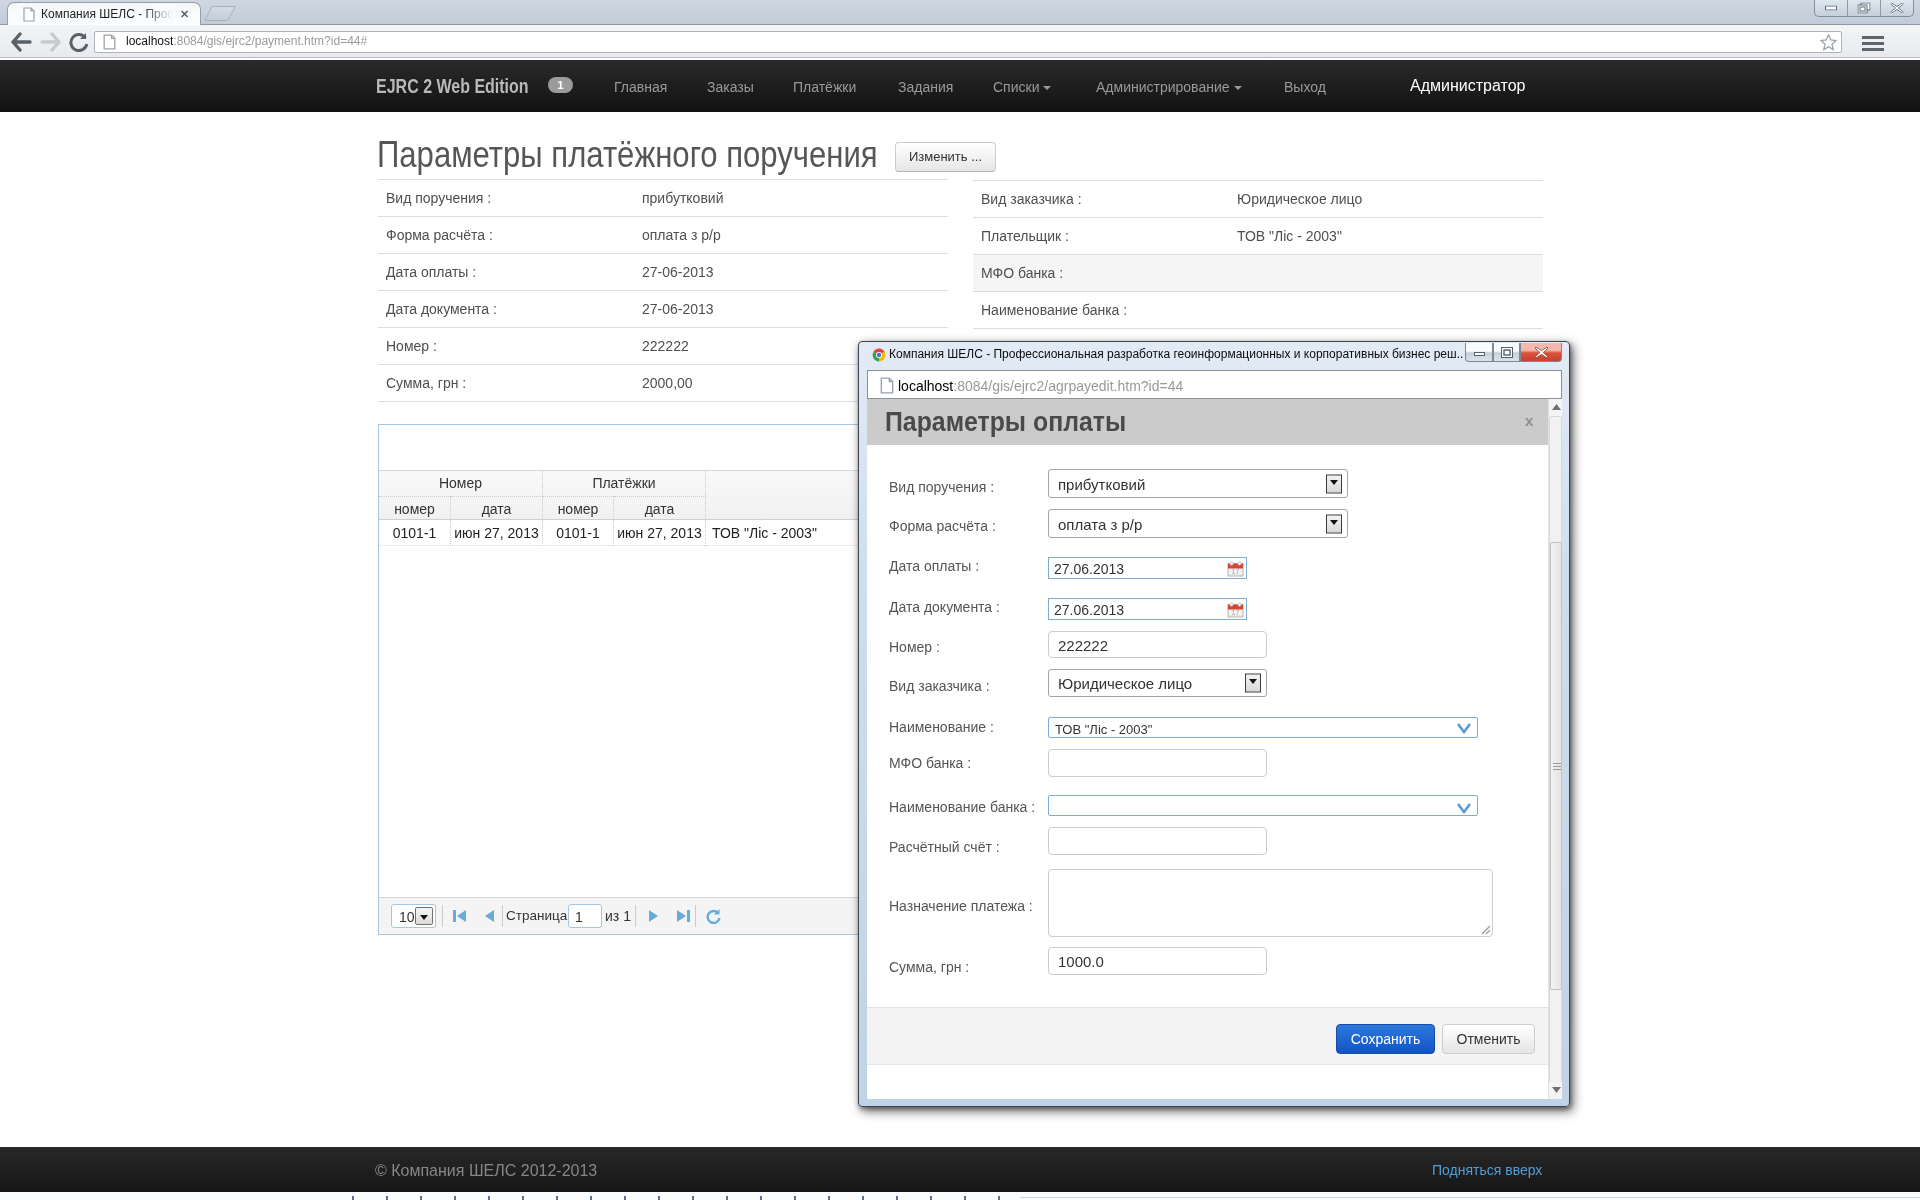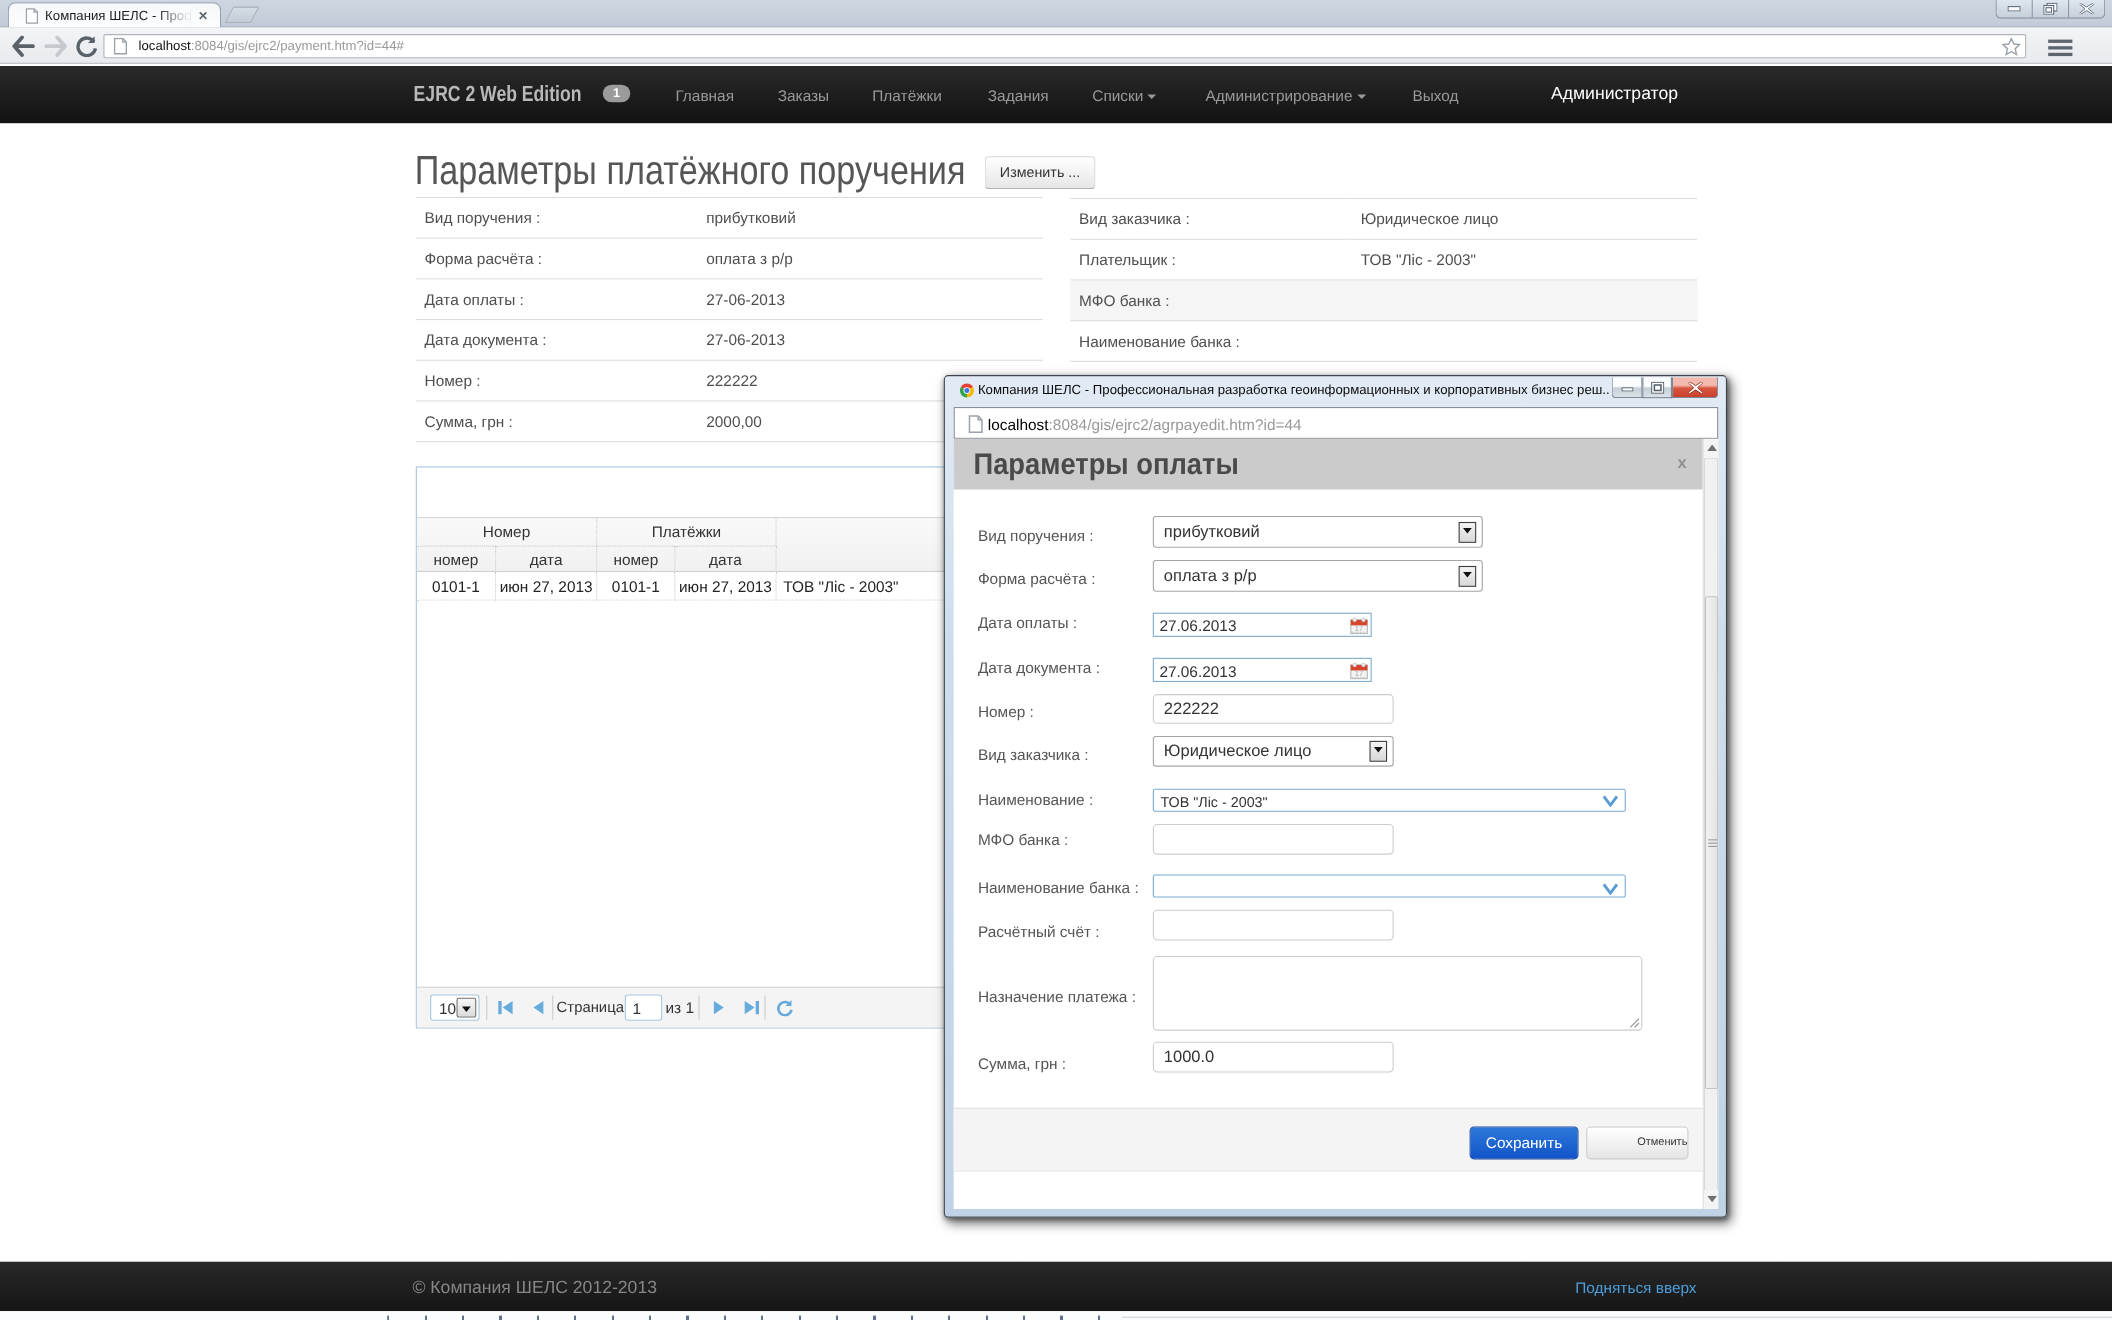--- a/index.html
+++ b/index.html
@@ -75,21 +75,21 @@
 .selbtn { position:absolute; right:5px; top:50%; transform:translateY(-50%); width:16px; height:19px; background:linear-gradient(180deg,#f3f3f3,#d8d8d8); border:1.5px solid #3d3d3d; }
 .selbtn:after { content:""; position:absolute; left:50%; top:38%; transform:translate(-50%,-30%); border-left:4.5px solid transparent; border-right:4.5px solid transparent; border-top:5.5px solid #111; }
 .pdate { background:#fff; border:1px solid #7faccf; font-size:14px; color:#333; }
 .pdate .t { position:absolute; left:5px; top:3px; }
 .pinput { background:#fff; border:1px solid #ccc; border-radius:4px; font-size:15px; color:#333; }
 .pinput .t { position:absolute; left:9px; top:50%; transform:translateY(-50%); }
 .pcombo { background:#fff; border:1px solid #7cabd3; border-radius:2px; font-size:13px; color:#333; }
 .pcombo .t { position:absolute; left:6px; top:4px; }
 #pfoot { position:absolute; left:0; top:608px; width:681px; height:58px; background:#f4f4f4; border-top:1px solid #e2e2e2; border-bottom:1px solid #e7e7e7; }
 #btn-save { position:absolute; left:469px; top:16px; width:99px; height:30px; background:linear-gradient(180deg,#2d79da,#1254c8); border:1px solid #1a4ba8; border-radius:4px; color:#fff; font-size:14px; text-align:center; line-height:28px; }
-#btn-cancel { position:absolute; left:575px; top:16px; width:93px; height:30px; background:linear-gradient(180deg,#ffffff,#e5e5e5); border:1px solid #ccc; border-radius:4px; color:#333; font-size:10px; text-align:right; line-height:28px; }
+#btn-cancel { position:absolute; left:575px; top:16px; width:93px; height:30px; background:linear-gradient(180deg,#ffffff,#e5e5e5); border:1px solid #ccc; border-radius:4px; color:#333; font-size:14px; text-align:center; line-height:28px; }
 </style>
 </head>
 <body>
 
 <div class="abs" id="tabstrip"></div>
 <div class="abs" id="newtab"></div>
 <div class="abs" id="tab">
   <svg class="favicon" width="12" height="15" viewBox="0 0 12 15">
       <path d="M1 1 h7 l3 3 v10 h-10 z" fill="#fff" stroke="#9aa2ab" stroke-width="1.2"></path>
       <path d="M8 1 v3 h3" fill="none" stroke="#9aa2ab" stroke-width="1.2"></path>

